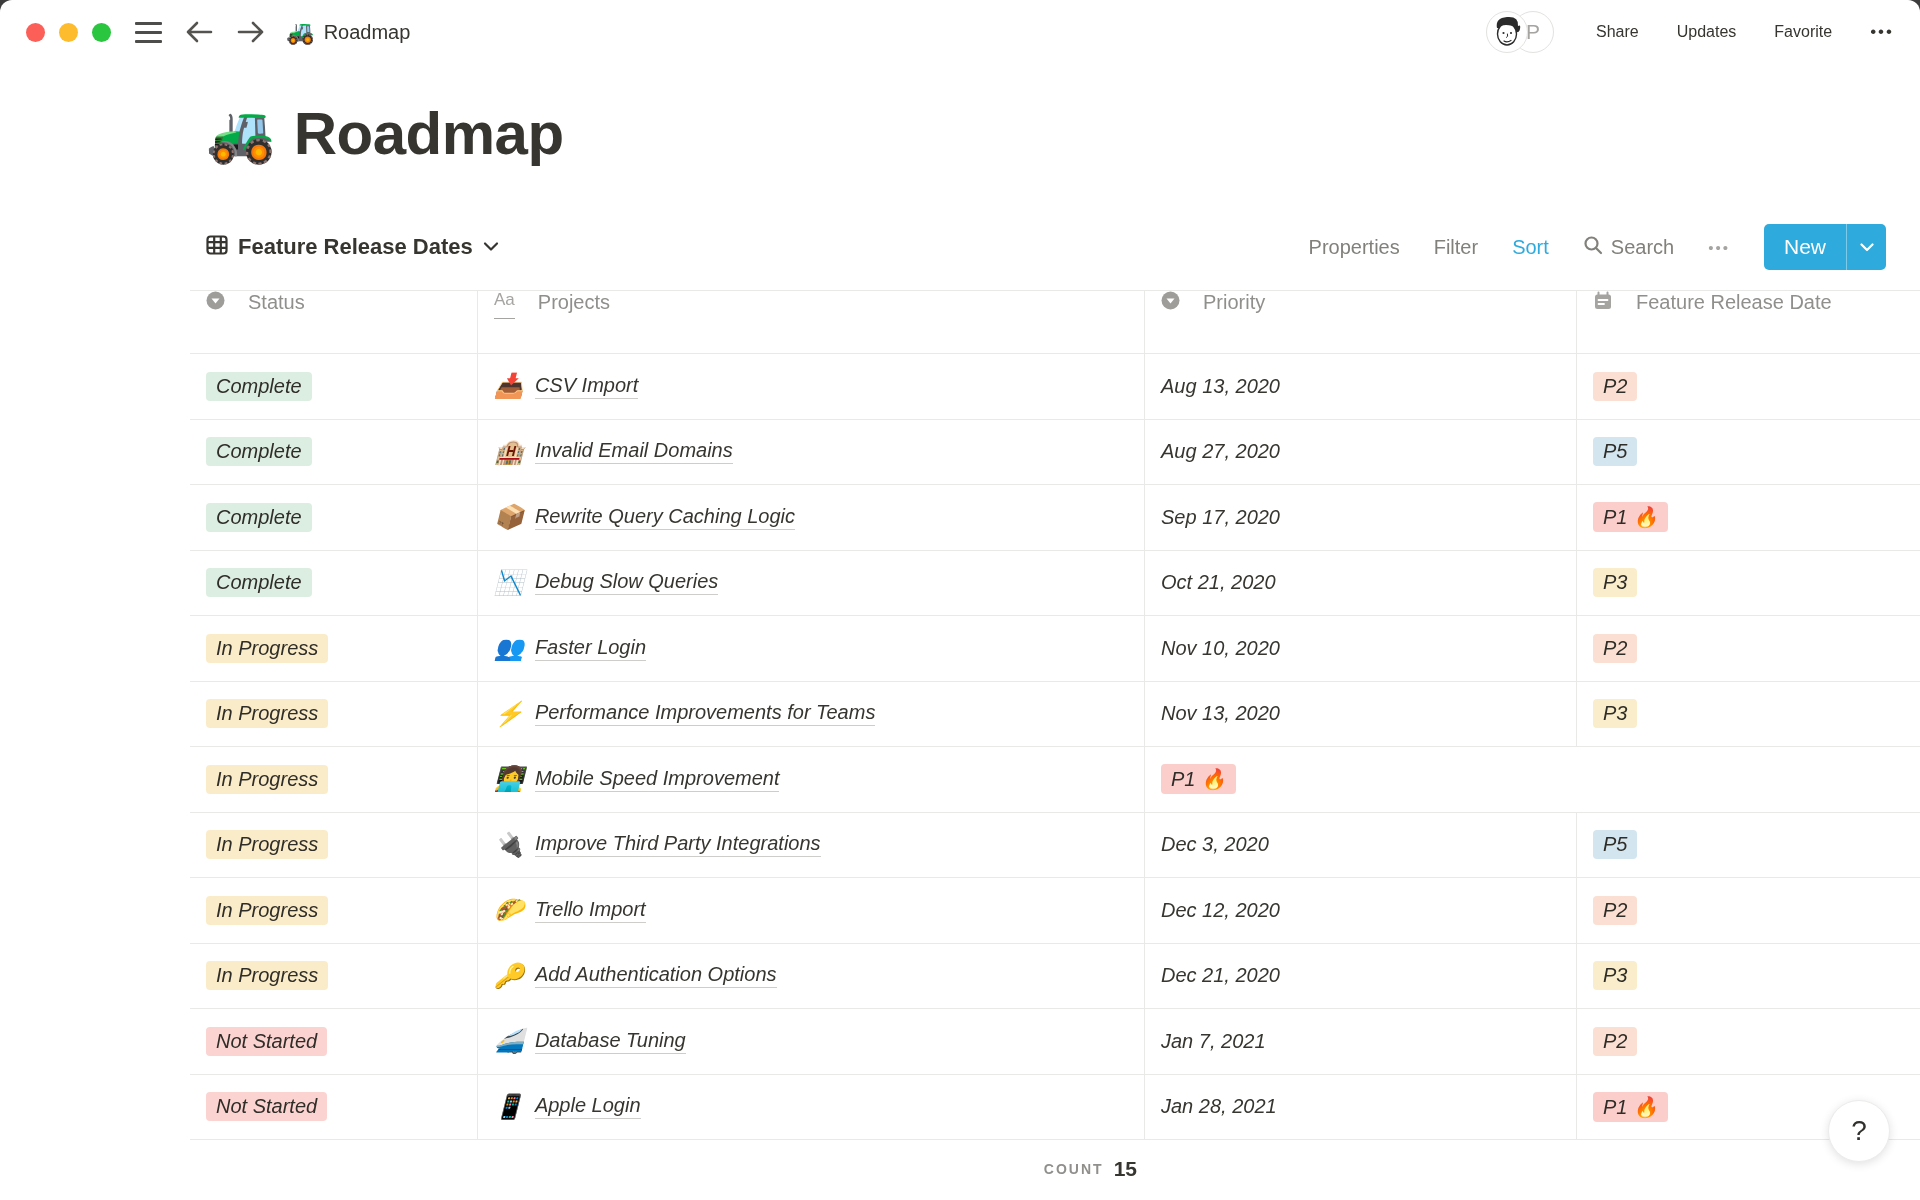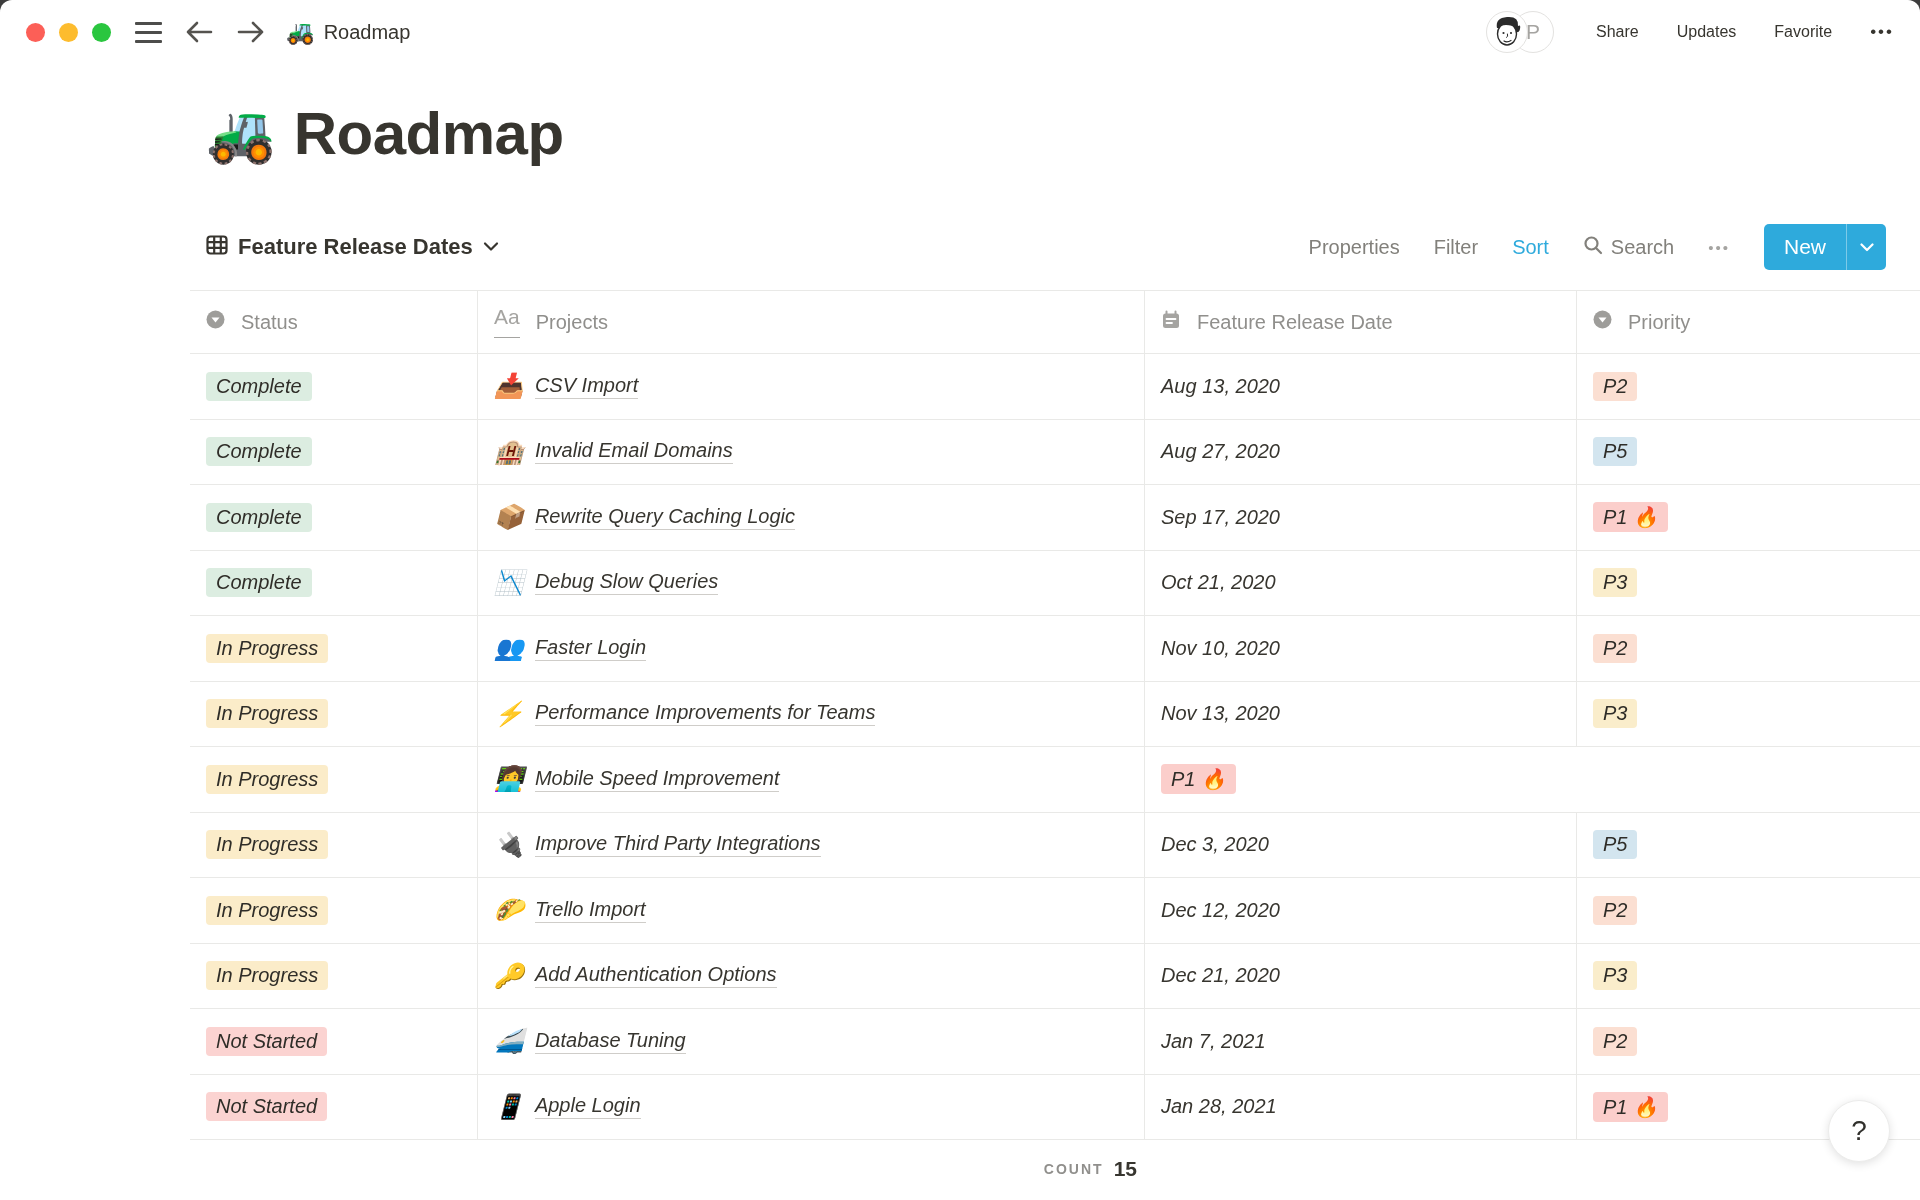--- a/index.html
+++ b/index.html
@@ -64,41 +64,41 @@
   .toolbar-dots{font-size:15px;letter-spacing:2px;color:#A5A4A1;cursor:pointer;}
   .new-btn{display:flex;align-items:stretch;background:var(--accent);border-radius:5px;overflow:hidden;cursor:pointer;height:46px;}
   .new-btn .nb-label{display:flex;align-items:center;padding:0 20px;color:#fff;font-size:21px;font-weight:500;}
   .new-btn .nb-chevron{display:flex;align-items:center;justify-content:center;width:40px;border-left:1px solid rgba(255,255,255,0.38);}
   
   .table{margin:18px 0 0 190px;width:1730px;}
   .thead,.trow,.tfoot{
     display:grid;grid-template-columns:288px 667px 432px 343px;
   }
   .thead{height:64px;border-top:1px solid var(--border);border-bottom:1px solid var(--border);}
-  .hcell{display:flex;align-items:center;gap:16px;padding:0 16px;font-size:20px;color:var(--muted);cursor:pointer;}
+  .hcell{display:flex;align-items:flex-start;gap:23px;padding:0 16px;font-size:20px;color:var(--muted);cursor:pointer;}
   .hcell:not(:last-child),.cell:not(:last-child){border-right:1px solid var(--border);}
   .trow{height:65.5px;border-bottom:1px solid var(--border);}
   .cell{display:flex;align-items:center;padding:0 16px;font-size:20px;font-style:italic;}
   .badge{display:inline-block;padding:3px 10px;border-radius:4px;font-size:20px;color:#2f2d28;white-space:nowrap;cursor:pointer;}
   .p-emoji{font-size:24px;margin-right:11px;}
   .p-link{color:var(--text);font-weight:500;border-bottom:1.5px solid #CFCDC9;padding-bottom:1px;cursor:pointer;}
   .c-date{color:var(--text);cursor:pointer;}
   
   .tfoot{height:48px;font-weight:bold;}
   .count-wrap{grid-column:2;display:flex;align-items:center;justify-content:flex-end;padding:10px 8px 0 0;gap:10px;cursor:pointer;}
   .count-label{font-size:14px;letter-spacing:2px;color:var(--muted);}
   .count-value{font-size:21px;color:var(--text);}
   
   .help-btn{
     position:absolute;right:30px;bottom:38px;width:62px;height:62px;border-radius:50%;
     background:#fff;border:1px solid #ECECEB;box-shadow:0 2px 10px rgba(0,0,0,0.12);
     display:flex;align-items:center;justify-content:center;
     font-size:28px;font-weight:500;color:#31302C;cursor:pointer;
   }
-  .aa-icon{font-size:21px;color:#A5A4A1;border-bottom:1.5px solid #A5A4A1;line-height:1;padding-bottom:10px;}
+  .aa-icon{font-size:17px;color:#A5A4A1;border-bottom:1.5px solid #A5A4A1;line-height:1;padding-bottom:10px;}
 </style>
 </head>
 <body>
 
 <div class="window">
 
   <div class="titlebar">
     <div class="traffic">
       <span class="light red"></span>
       <span class="light yellow"></span>
@@ -202,37 +202,37 @@
             </svg>
         </span>
         <span>Status</span>
       </div>
       <div class="hcell">
         <span class="aa-icon">Aa</span>
         <span>Projects</span>
       </div>
       <div class="hcell">
         <span>
+          <svg width="19" height="19" viewBox="0 0 19 19">
+              <circle cx="9.5" cy="9.5" r="9" fill="#9E9D9A"></circle>
+              <path d="M5.5 7.5 L9.5 12.5 L13.5 7.5 Z" fill="#fff"></path>
+            </svg>
+        </span>
+        <span>Priority</span>
+      </div>
+      <div class="hcell">
+        <span>
           <svg width="20" height="20" viewBox="0 0 20 20" fill="none">
             <rect x="2" y="3.5" width="16" height="14.5" rx="2.5" fill="#A5A4A1"></rect>
             <path d="M5.5 1.5 V5 M14.5 1.5 V5" stroke="#A5A4A1" stroke-width="2" stroke-linecap="round"></path>
             <path d="M5.5 9 H14.5 M5.5 13 H11" stroke="#fff" stroke-width="1.8" stroke-linecap="round"></path>
           </svg>
         </span>
         <span>Feature Release Date</span>
       </div>
-      <div class="hcell">
-        <span>
-          <svg width="19" height="19" viewBox="0 0 19 19">
-              <circle cx="9.5" cy="9.5" r="9" fill="#9E9D9A"></circle>
-              <path d="M5.5 7.5 L9.5 12.5 L13.5 7.5 Z" fill="#fff"></path>
-            </svg>
-        </span>
-        <span>Priority</span>
-      </div>
     </div>
 
     <div>
   <div class="trow">
     <div class="cell c-status">
       <span class="badge" style="background: rgb(220, 237, 225);">Complete</span>
     </div>
     <div class="cell c-project">
       <span class="p-emoji">📥</span>
       <span class="p-link">CSV Import</span>

